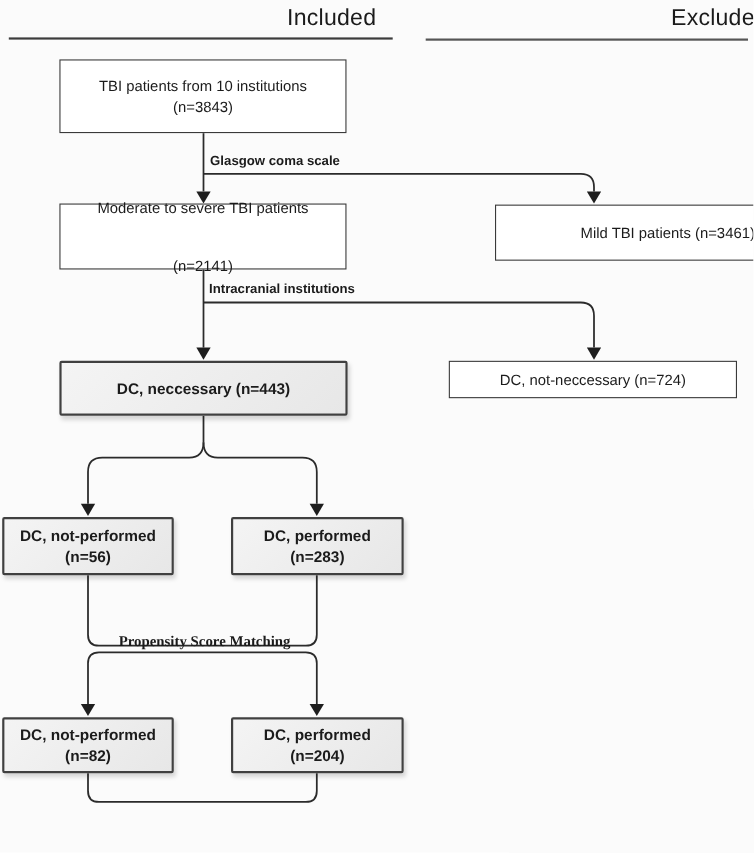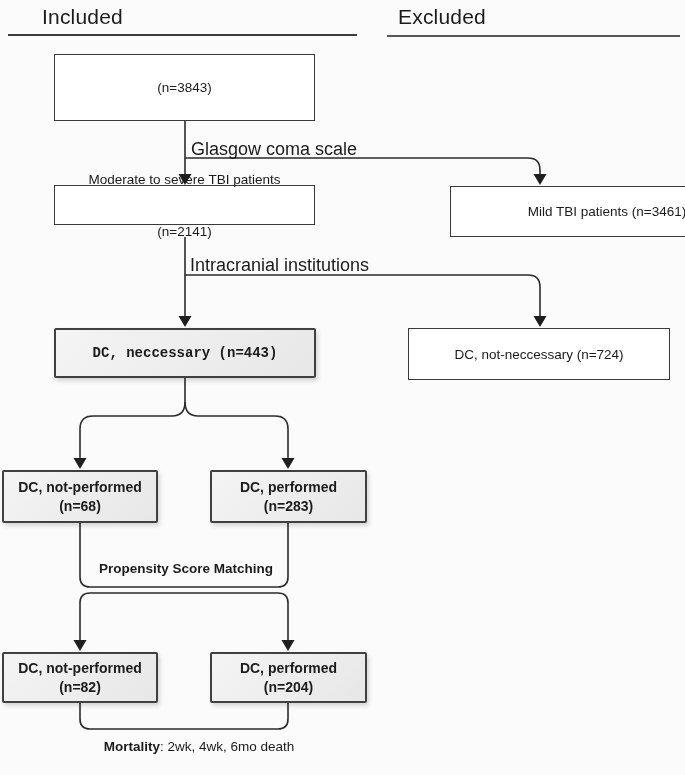--- a/index.html
+++ b/index.html
@@ -6,38 +6,38 @@
     --bg:#fbfbfb; --line:#2b2b2b; --border:#3a3a3a;
     --shade-a:#f4f4f4; --shade-b:#e7e7e7; --text:#1b1b1b;
   }
   *{margin:0;padding:0;box-sizing:border-box;}
   html,body{background:#fff;}
   .stage{
     position:relative;width:685px;height:775px;background:var(--bg);
     font-family:"Liberation Sans","DejaVu Sans",sans-serif;color:var(--text);
     overflow:hidden;
   }
-  .hdr{position:absolute;font-size:21px;letter-spacing:.2px;text-align:left;width:300px;}
+  .hdr{position:absolute;font-size:21px;letter-spacing:.2px;text-align:right;width:300px;}
   .rule{position:absolute;height:2px;background:#3c3c3c;}
   .rule.thin{height:1.6px;background:#555;}
   svg.wires{position:absolute;left:0;top:0;pointer-events:none;}
   svg.wires path{fill:none;stroke:var(--line);stroke-width:1.6px;}
   svg.wires polygon{fill:#1e1e1e;stroke:none;}
   .box{
     position:absolute;display:flex;flex-direction:column;align-items:center;
     justify-content:center;text-align:center;background:#fff;
     border:1.6px solid var(--border);font-size:13.5px;line-height:19px;
   }
   .box.shaded{
     background:linear-gradient(135deg,var(--shade-a),var(--shade-b));
     border:2px solid #404040;border-radius:2px;
     box-shadow:2px 3px 4px rgba(0,0,0,.15);
     font-weight:bold;font-size:14px;
   }
-  .edge-label{position:absolute;font-size:18px;white-space:nowrap;}
+  .edge-label{position:absolute;font-size:12px;white-space:nowrap;font-weight:bold;}
   .edge-label.bold{font-weight:bold;font-size:13.5px;text-align:center;}
   .notes{position:absolute;left:8px;top:737px;width:382px;text-align:center;
     font-size:13.5px;line-height:19.5px;}
   .notes .b{font-weight:bold;}
 </style>
 </head>
 <body>
 
 <div class="stage">
 
@@ -64,60 +64,60 @@
       <polygon points="533.5,316 546.5,316 540,327"></polygon>
       <polygon points="73.5,458 86.5,458 80,469"></polygon>
       <polygon points="281.5,458 294.5,458 288,469"></polygon>
       <polygon points="73.5,640 86.5,640 80,651"></polygon>
       <polygon points="281.5,640 294.5,640 288,651"></polygon>
     </g>
   </svg>
 
   <div class="edge-label" style="left:191px;top:139px;">Glasgow coma scale</div>
   <div class="edge-label" style="left:190px;top:255px;">Intracranial institutions</div>
-  <div class="edge-label bold" style="left:36px;top:561px;width:300px;">Propensity Score Matching</div>
+  <div class="edge-label bold" style="left:36px;top:575px;width:300px;font-family:Liberation Serif, serif;">Propensity Score Matching</div>
 
   <div class="box" style="left:54px;top:54px;width:261px;height:67px;">
+    <span>TBI patients from 10 institutions</span>
     <span>(n=3843)</span>
   </div>
 
-  <div class="box" style="left:54px;top:185px;width:261px;height:40px;gap:33px;">
+  <div class="box" style="left:54px;top:185px;width:261px;height:60px;gap:33px;">
     <span>Moderate to severe TBI patients</span>
     <span>(n=2141)</span>
   </div>
 
   <div class="box" style="left:408px;top:186px;width:314px;height:51px;margin-left:42px;">
     <span>Mild TBI patients (n=3461)</span>
   </div>
 
-  <div class="box shaded" style="left:54px;top:328px;width:262px;height:50px;font-family:Liberation Mono, monospace;">
+  <div class="box shaded" style="left:54px;top:328px;width:262px;height:50px;">
     <span>DC, neccessary (n=443)</span>
   </div>
 
-  <div class="box" style="left:408px;top:328px;width:262px;height:52px;">
+  <div class="box" style="left:408px;top:328px;width:262px;height:34px;">
     <span>DC, not-neccessary (n=724)</span>
   </div>
 
   <div class="box shaded" style="left:2px;top:470px;width:156px;height:53px;">
     <span>DC, not-performed</span>
-    <span>(n=68)</span>
+    <span>(n=56)</span>
   </div>
 
   <div class="box shaded" style="left:210px;top:470px;width:157px;height:53px;">
     <span>DC, performed</span>
     <span>(n=283)</span>
   </div>
 
   <div class="box shaded" style="left:2px;top:652px;width:156px;height:51px;">
     <span>DC, not-performed</span>
     <span>(n=82)</span>
   </div>
 
   <div class="box shaded" style="left:210px;top:652px;width:157px;height:51px;">
     <span>DC, performed</span>
     <span>(n=204)</span>
   </div>
 
   <div class="notes">
-    <div><span class="b">Mortality</span><span>: 2wk, 4wk, 6mo death</span></div>
   </div>
 
 </div>
 
 </body></html>

